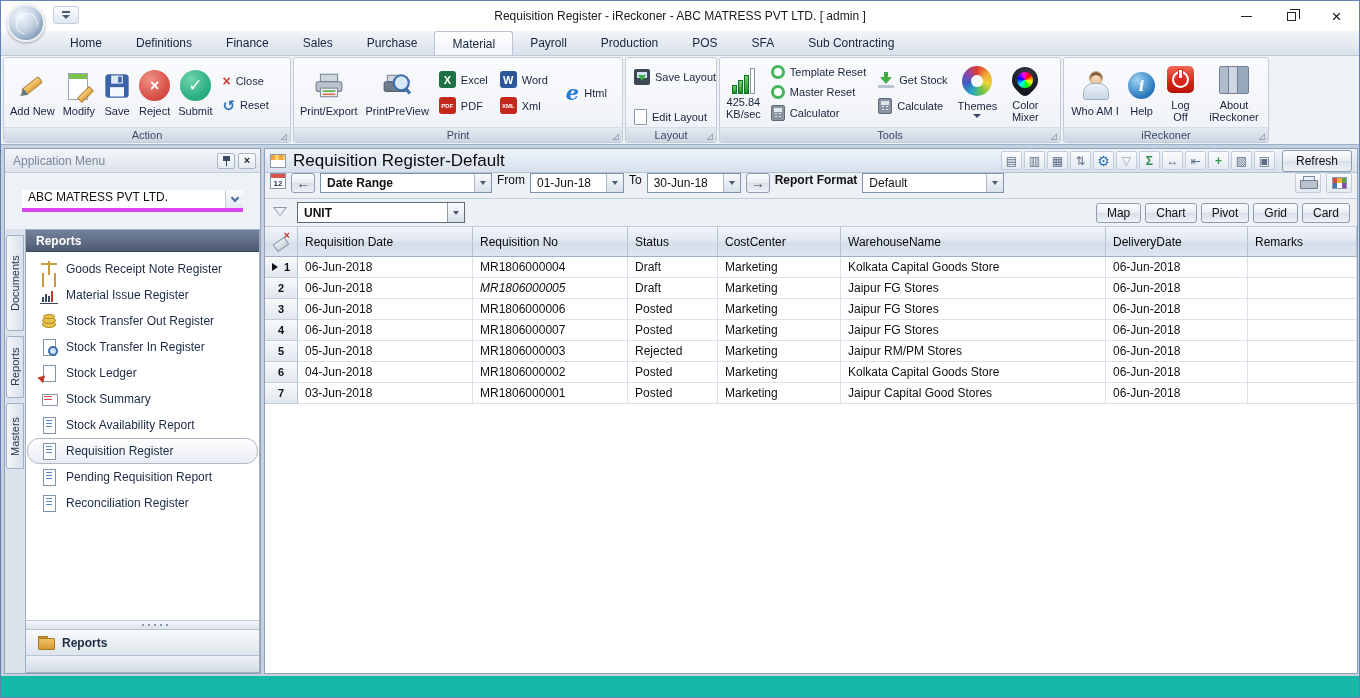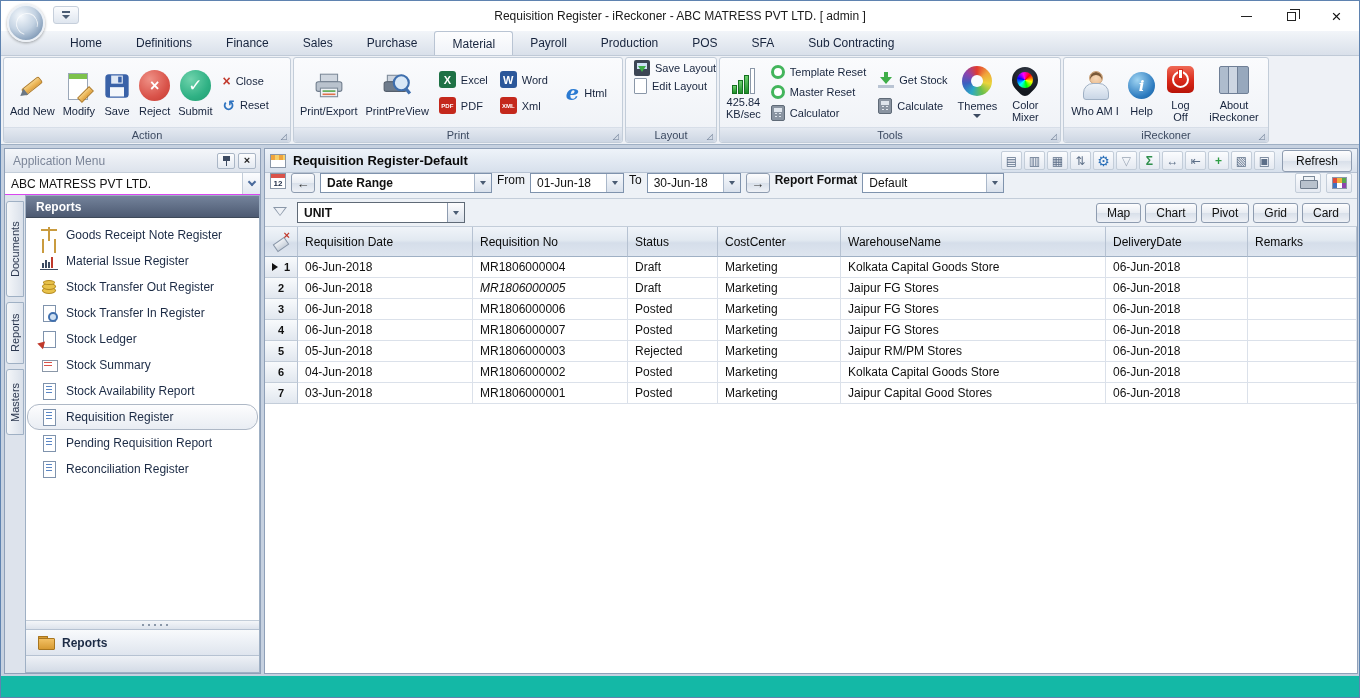--- a/index.html
+++ b/index.html
@@ -101,21 +101,21 @@
 
   
   .sidebar{position:absolute;left:3px;top:3px;width:257px;height:526px;background:#eef1f6;border:1px solid #8fa0b8;display:flex;flex-direction:column}
   .side-header{height:24px;display:flex;align-items:center;padding:0 4px 0 8px;background:linear-gradient(#f4f6fa,#dde3ec);border-bottom:1px solid #c3cdd9;gap:3px}
   .side-header-title{flex:1;font-size:12px;color:#7c8699}
   .shbtn{width:18px;height:16px;display:flex;align-items:center;justify-content:center;border:1px solid #aab6c6;border-radius:2px;background:linear-gradient(#fdfdfe,#e3e9f1)}
   .ic-pin{position:relative;width:9px;height:11px}
   .ic-pin::before{content:"";position:absolute;left:1px;top:1px;width:7px;height:5px;background:#3c4a61}
   .ic-pin::after{content:"";position:absolute;left:4px;top:6px;width:1px;height:5px;background:#3c4a61}
   .glyph-close-small{font-size:11px;font-weight:bold;color:#222;line-height:1}
-  .company-row{height:22px;margin:0;border-bottom:1px solid #d946ef;background:#fff;display:flex;align-items:center}
+  .company-row{height:22px;margin:17px;border-bottom:4px solid #d946ef;background:#fff;display:flex;}
   .company-text{flex:1;font-size:12px;color:#111;padding-left:6px;white-space:nowrap;overflow:hidden}
   .company-btn{width:18px;height:100%;border-left:1px solid #c3cdd9;background:linear-gradient(#fbfcfe,#e3e9f1);display:flex;align-items:center;justify-content:center}
   .chev{width:6px;height:6px;border-right:2px solid #4a6b9c;border-bottom:2px solid #4a6b9c;transform:rotate(45deg);margin-top:-3px}
   .side-body{flex:1;display:flex;background:#dde3ec;min-height:0}
   .vtabs{width:20px;display:flex;flex-direction:column;gap:5px;padding-top:6px;align-items:center}
   .vtab{writing-mode:vertical-rl;transform:rotate(180deg);display:flex;align-items:center;justify-content:center;font-size:11px;color:#2c3850;background:linear-gradient(90deg,#d9e0ea,#f4f6f9);border:1px solid #9fb0c4;border-radius:0 3px 3px 0;width:18px}
   .side-panel{flex:1;border:1px solid #9fb0c4;background:#fff;display:flex;flex-direction:column;min-height:0}
   .section-header{height:22px;background:linear-gradient(#74839b,#5a England?,#4d5a72);background:linear-gradient(#74839b,#4d5a72);color:#fff;font-weight:bold;font-size:12px;display:flex;align-items:center;padding-left:10px;border-bottom:1px solid #3e4959}
   .side-list{padding-top:4px}
   .side-item{height:26px;display:flex;align-items:center;gap:8px;padding-left:12px;font-size:12px;color:#1c2b45;border:1px solid transparent;margin:0 1px}
@@ -146,21 +146,21 @@
     linear-gradient(#c0392b,#c0392b) left 9px bottom 0/2px 11px no-repeat}
   .coins-icon::before{content:"";position:absolute;left:3px;top:2px;width:10px;height:3px;background:#e8c24a;border:1px solid #b58a1f;border-radius:50%;box-shadow:0 4px 0 0 #e8c24a,0 4px 0 1px #b58a1f,0 8px 0 0 #e8c24a,0 8px 0 1px #b58a1f}
   .summary-icon::before{content:"";position:absolute;left:2px;top:4px;width:14px;height:10px;background:#fff;border:1px solid #8a97a8}
   .summary-icon::after{content:"";position:absolute;left:4px;top:6px;width:8px;height:6px;background:repeating-linear-gradient(#d9534a 0 1px,transparent 1px 3px)}
 
   
   .mainpanel{position:absolute;left:263px;top:3px;width:1094px;height:526px;background:#fff;border:1px solid #8fa0b8;display:flex;flex-direction:column}
   .panel-header{height:24px;background:linear-gradient(#eef3f9,#d7e0ec);border-bottom:1px solid #b6c2d2;display:flex;align-items:center;padding:0 5px;gap:7px;flex:0 0 24px}
   .ic-paneltitle{width:16px;height:14px;border:1px solid #8a97a8;background:
     linear-gradient(90deg,#f0a43c 0 4px,#f6d06a 4px 8px,#f0a43c 8px 12px,#f6d06a 12px) top/100% 5px no-repeat,#fff;flex:0 0 16px}
-  .panel-title{font-weight:bold;font-size:13px;color:#0a0a0a}
+  .panel-title{font-weight:normal;font-size:17px;color:#0a0a0a}
   .spacer{flex:1}
   .hdr-icons{display:flex;gap:2px;align-items:center}
   .mic-btn{min-width:21px;height:19px;display:flex;align-items:center;justify-content:center;border:1px solid #c3cdd9;border-radius:2px;background:linear-gradient(#fbfcfe,#e4e9f1);padding:0 2px}
   .mic{font-size:12px;color:#5d6f88;line-height:1}
   .mic-btn[data-name="settings-gear-icon-button"] .mic{color:#2a6fb8;font-size:14px}
   .mic-btn[data-name="summary-sigma-icon-button"] .mic{color:#2e8f4c;font-weight:bold}
   .mic-btn[data-name="filter-icon-button"] .mic{color:#9aa6b5}
   .mic-btn[data-name="add-column-icon-button"] .mic{color:#2e9e44;font-weight:bold}
   .btn-silver{height:22px;padding:0 13px;border:1px solid #8e9cb0;border-radius:3px;font-size:12px;color:#111;display:flex;align-items:center;justify-content:center;background:linear-gradient(#fdfdfe,#e9edf3 48%,#d9e0ea 52%,#eef1f6)}
   .btn-silver.small{height:20px;padding:0 10px}
@@ -349,21 +349,21 @@
             <span>Html</span>
           </div>
       </div>
       <div class="rgroup-footer">
           <span data-name="group-label-print">Print</span>
           <span class="launcher" data-name="dialog-launcher-icon">◿</span>
         </div>
     </div>
 
     <div class="rgroup" style="width:92px" data-name="ribbon-group-layout">
-      <div class="rgroup-content" style="flex-direction:column;align-items:flex-start;justify-content:flex-start;gap:0">
+      <div class="rgroup-content" style="flex-direction:column;align-items:flex-start;justify-content:flex-end;gap:22px">
         <div class="rsmall" data-name="save-layout-button">
             <span class="ic-slayout" data-name="save-layout-icon"></span>
             <span>Save Layout</span>
           </div>
         <div class="rsmall" data-name="edit-layout-button">
             <span class="ic-elayout" data-name="edit-layout-page-icon"></span>
             <span>Edit Layout</span>
           </div>
       </div>
       <div class="rgroup-footer">

